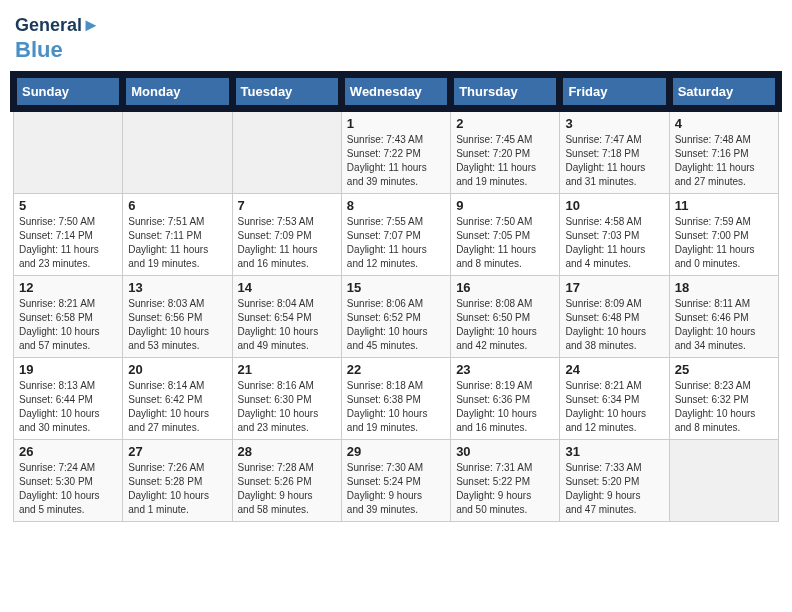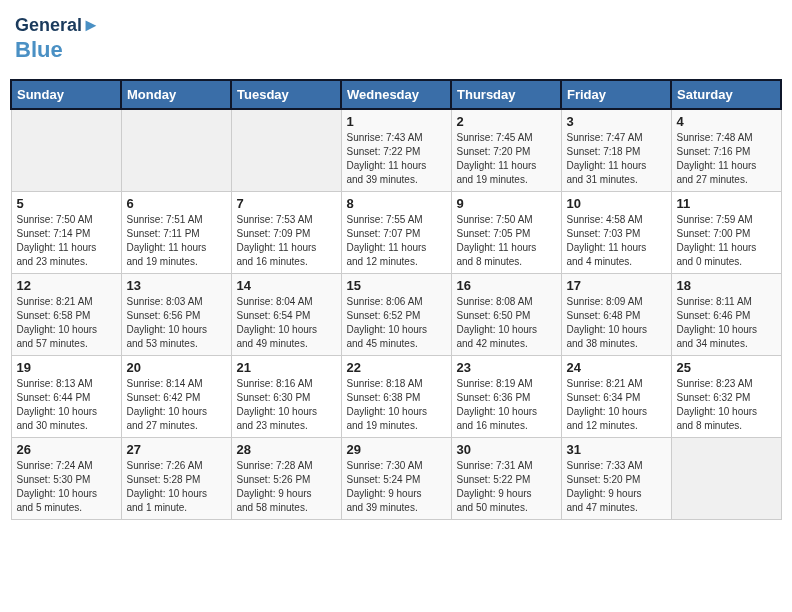--- a/index.html
+++ b/index.html
@@ -7,21 +7,21 @@
       font-family: Arial, sans-serif;
       background: #fff;
       width: 792px;
       min-height: 612px;
       padding: 10px;
     }
     .header {
       display: flex;
       justify-content: space-between;
       align-items: flex-start;
-      margin-bottom: 16px;
+      margin-bottom: 8px;
       padding: 0 5px;
     }
     .logo {
       display: flex;
       align-items: center;
       margin-top: 5px;
     }
     .logo-text {
       font-size: 18px;
       font-weight: bold;
@@ -48,21 +48,21 @@
       border-collapse: collapse;
       border: 1px solid #ccc;
     }
     .calendar th {
       background-color: #3a6ea8;
       color: #fff;
       text-align: left;
       padding: 6px 5px;
       font-size: 13px;
       font-weight: bold;
-      border: 2px solid #0f172a;
+      border: 7px solid #0f172a;
     }
     .calendar td {
       vertical-align: top;
       padding: 4px 5px;
       border: 1px solid #ccc;
       width: calc(100% / 7);
       min-height: 80px;
       font-size: 10.5px;
       color: #333;
       background: #fff;

